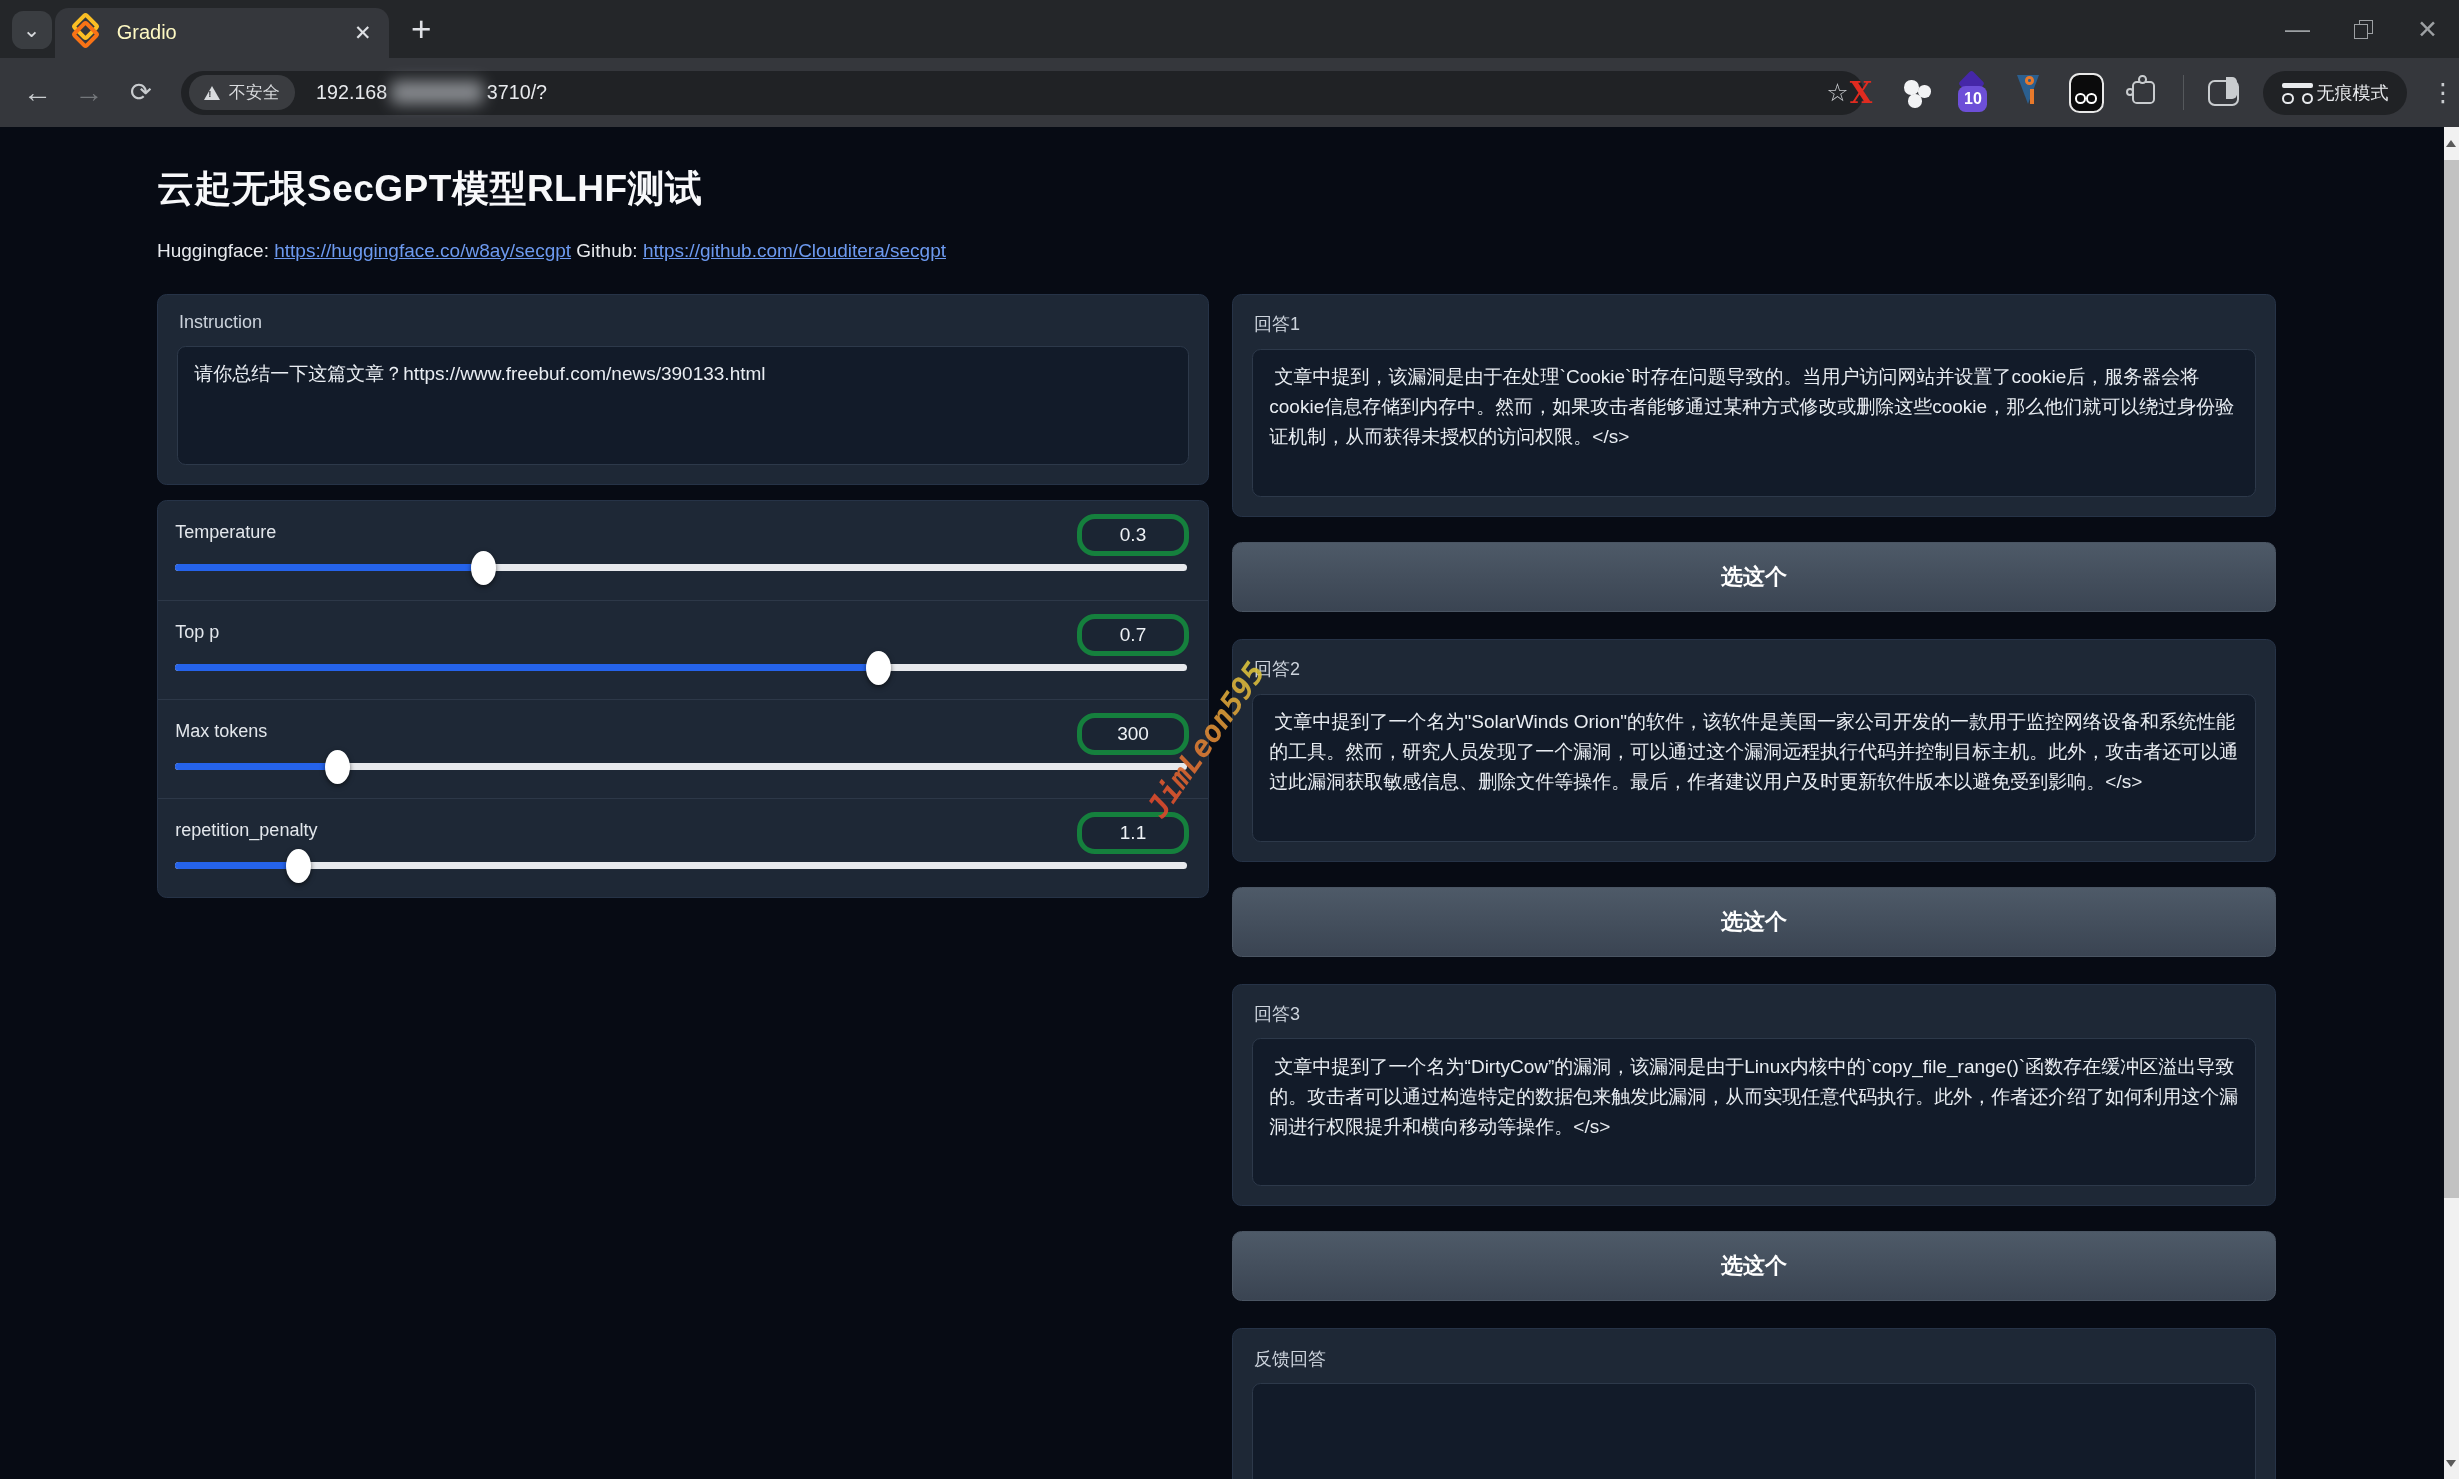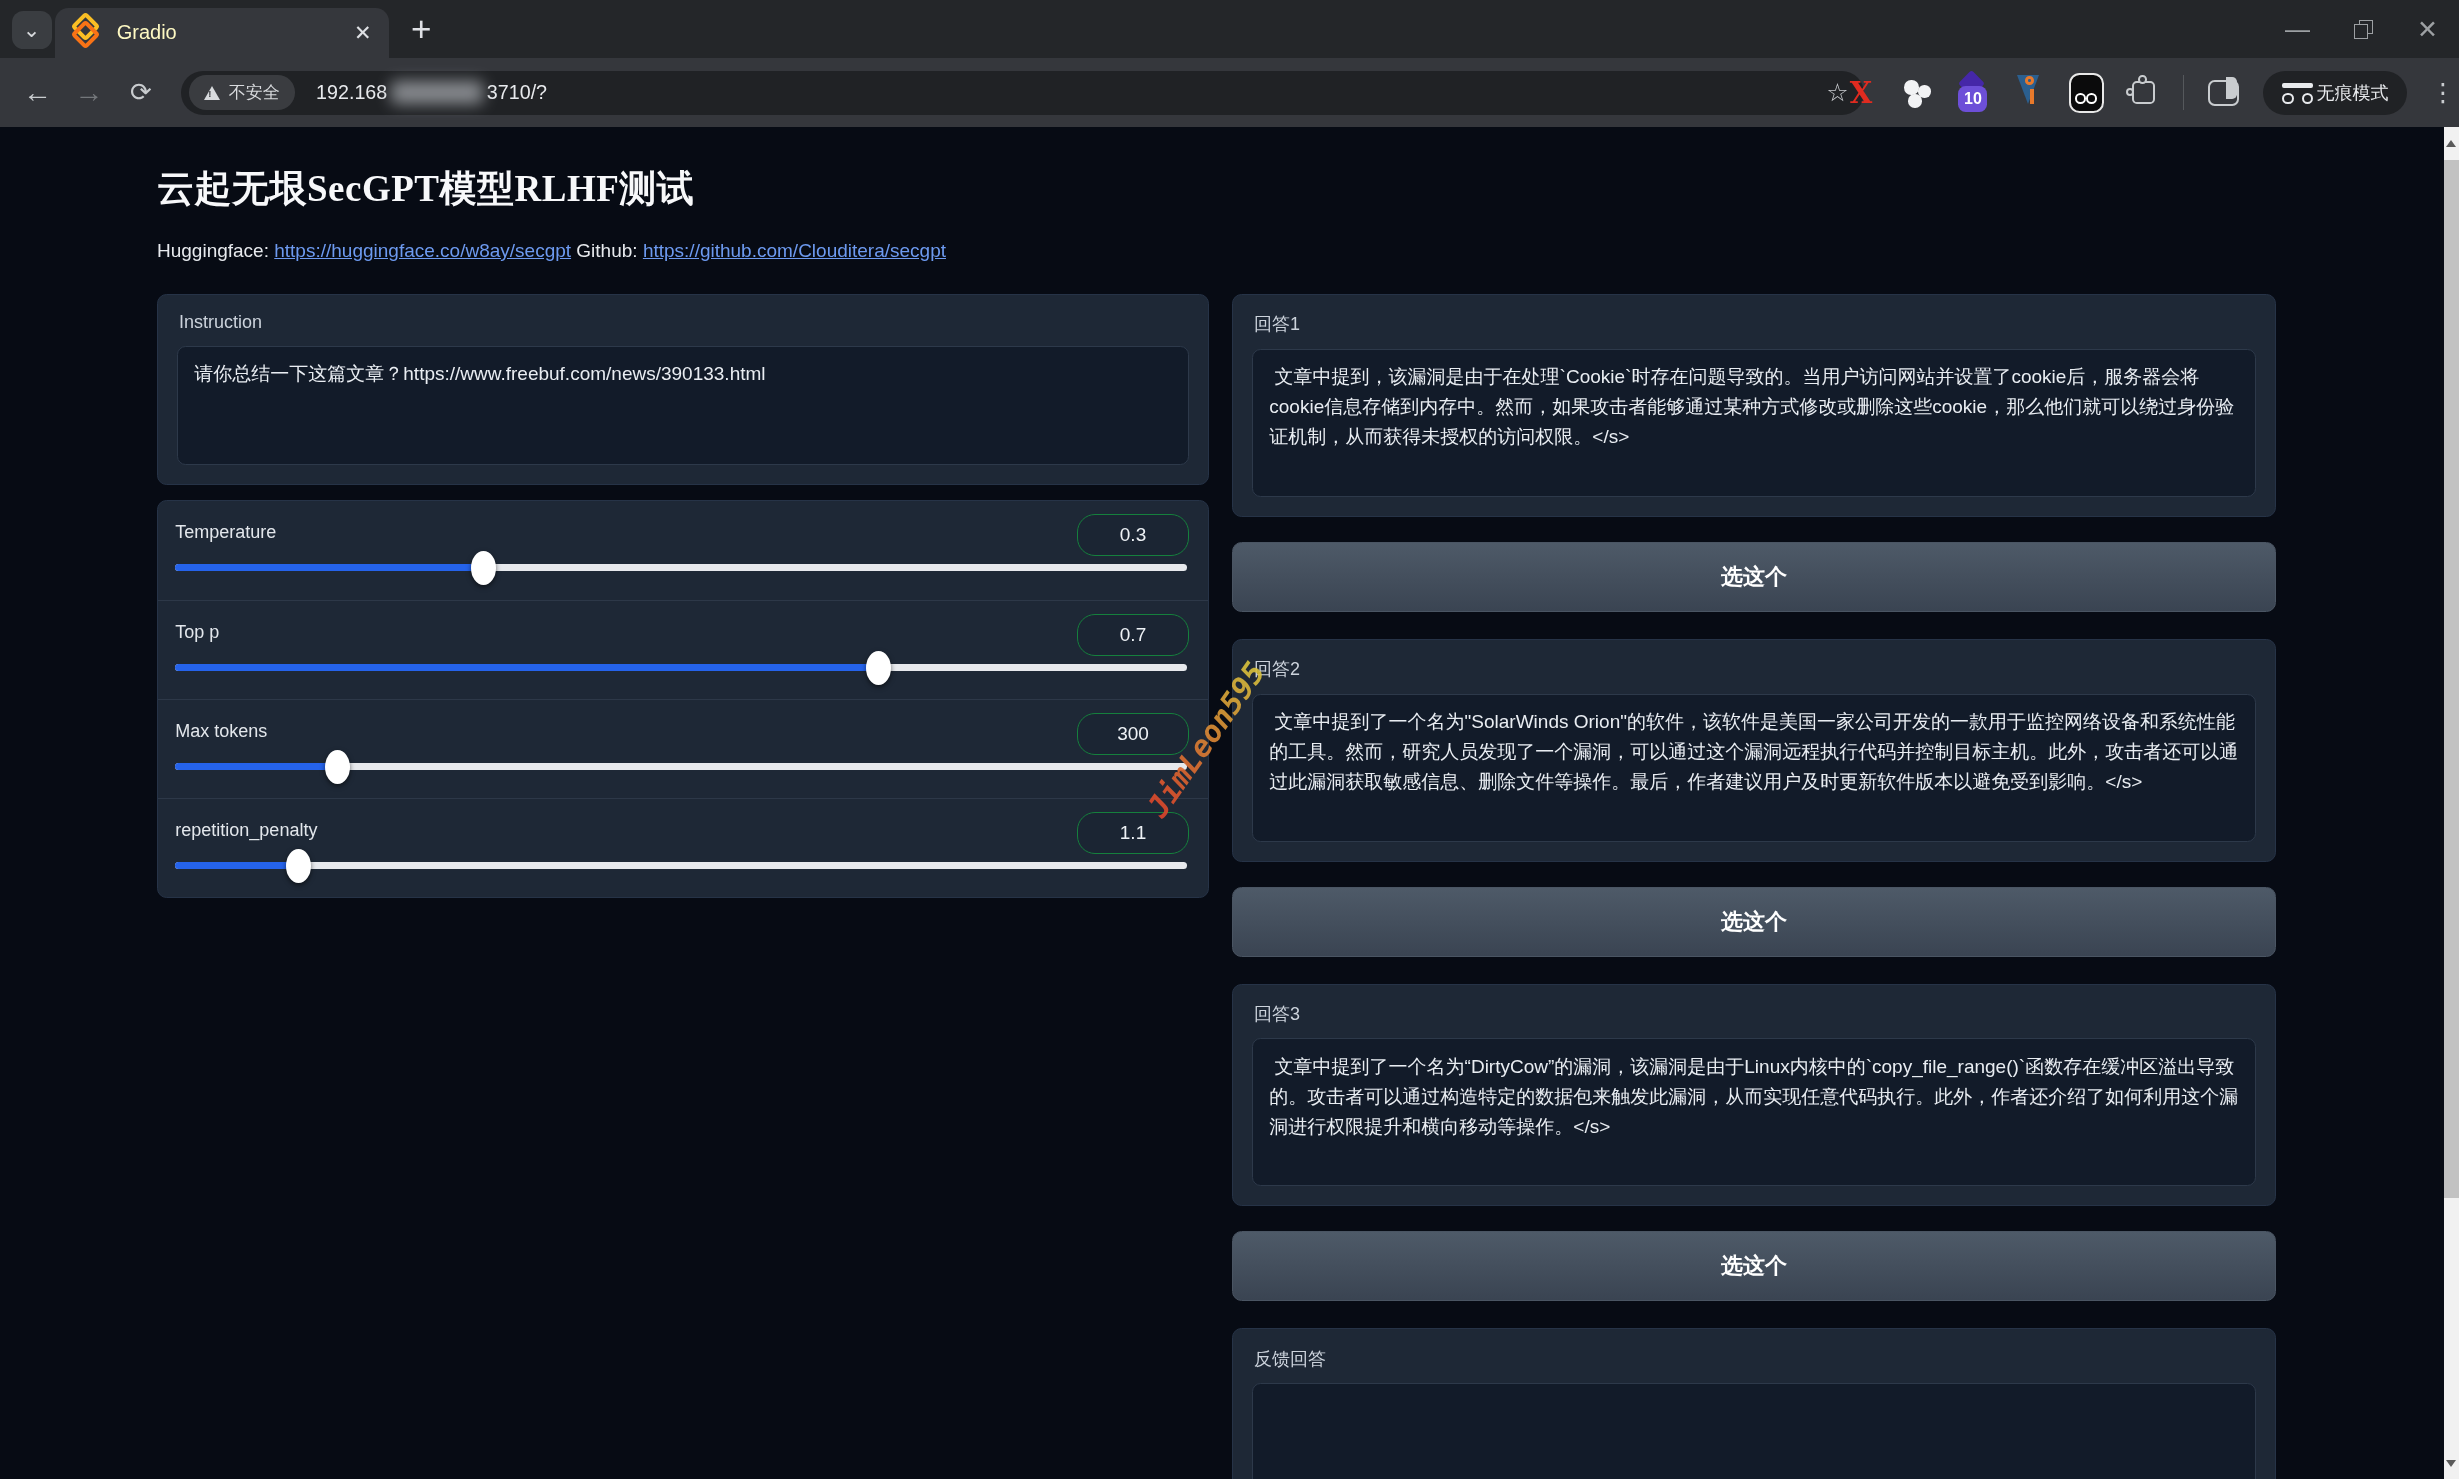--- a/index.html
+++ b/index.html
@@ -77,40 +77,40 @@
   .incog-ic u { position:absolute; top:1.9px; left:0; width:31px; height:4.8px; background:#e8eaed; border-radius:1.9px; }
   .incog-ic b { position:absolute; bottom:0; width:11.5px; height:11.5px; border:2.9px solid #e8eaed; border-radius:50%; }
   .incog-ic b:nth-child(2){ left:0; }
   .incog-ic b:nth-child(3){ right:0; }
   .incog-label { color:#e8eaed; font-size:18px; }
   .kebab { color:#c9cccf; font-size:25px; letter-spacing:0; width:19px; text-align:center; }
 
   
   .page { position:absolute; top:127px; left:0; width:2444px; height:1353px; background:#070b14; overflow:hidden; }
   .container { padding:37px 0 0 157px; width:2286px; }
-  h1.page-title { color:#f7f8fa; font-size:37px; font-weight:800; letter-spacing:0.5px;font-family:Liberation Serif, serif; }
+  h1.page-title { color:#f7f8fa; font-size:37px; font-weight:800; letter-spacing:0.5px; }
   .links-line { margin-top:26px; font-size:19px; color:#e7eaee; }
   .links-line a { color:#6d9af0; text-decoration:underline; }
   .columns { display:flex; gap:23px; margin-top:32px; align-items:flex-start; }
   .col-left { width:1052px; }
   .col-right { width:1044px; }
   .panel { background:#1e2836; border:1px solid #263347; border-radius:9.6px; padding:15.4px 19px 19px; }
   .block-label { font-size:18px; color:#ccd3dc; margin:1.9px 0 12.5px 1.9px; }
   .textbox { background:#121b29; border:1px solid #2d394a; border-radius:8.6px; padding:12.5px 16.3px;
     font-size:19px; line-height:1.57; color:#e9edf2; white-space:pre-wrap; }
   .instruction-box { min-height:119px; }
   .answer-box { min-height:148px; }
   .feedback-box { min-height:144px; }
 
   .slider-group { margin-top:15.4px; background:#1e2836; border:1px solid #263347; border-radius:9.6px; }
   .slider-row { height:99px; padding:12.5px 19px 0 17.3px; position:relative; }
   .slider-row + .slider-row { border-top:1px solid #2d3848; }
   .slider-head { display:flex; justify-content:space-between; align-items:flex-start; }
   .slider-label { font-size:18px; color:#e3e7ec; padding-top:8.6px; }
-  .slider-value { width:112px; height:42px; border:1px solid #15803d; border-radius:18px; background:#1b2533;
+  .slider-value { width:112px; height:42px; border:5px solid #15803d; border-radius:18px; background:#1b2533;
     color:#eef2f6; font-size:19px; display:flex; align-items:center; justify-content:center; }
   .slider-track { position:absolute; left:17.3px; right:21px; top:63px; height:6.7px; border-radius:3.8px; background:#e7e9ed; }
   .slider-fill { height:100%; background:#2563eb; border-radius:3.8px 0 0 3.8px; }
   .slider-thumb { position:absolute; top:-13.4px; width:25px; height:34px; background:#ffffff; border-radius:50%;
     box-shadow:0 1.9px 4.8px rgba(0,0,0,.55); margin-left:-12.5px; }
 
   .choose-btn { display:block; width:100%; height:70px; margin:25px 0 27px; border-radius:9.6px;
     border:1px solid #4a5563; background:linear-gradient(180deg,#4e5a68 0%,#3a4452 100%);
     color:#ffffff; font-size:22px; font-weight:700; font-family:inherit; }
 

